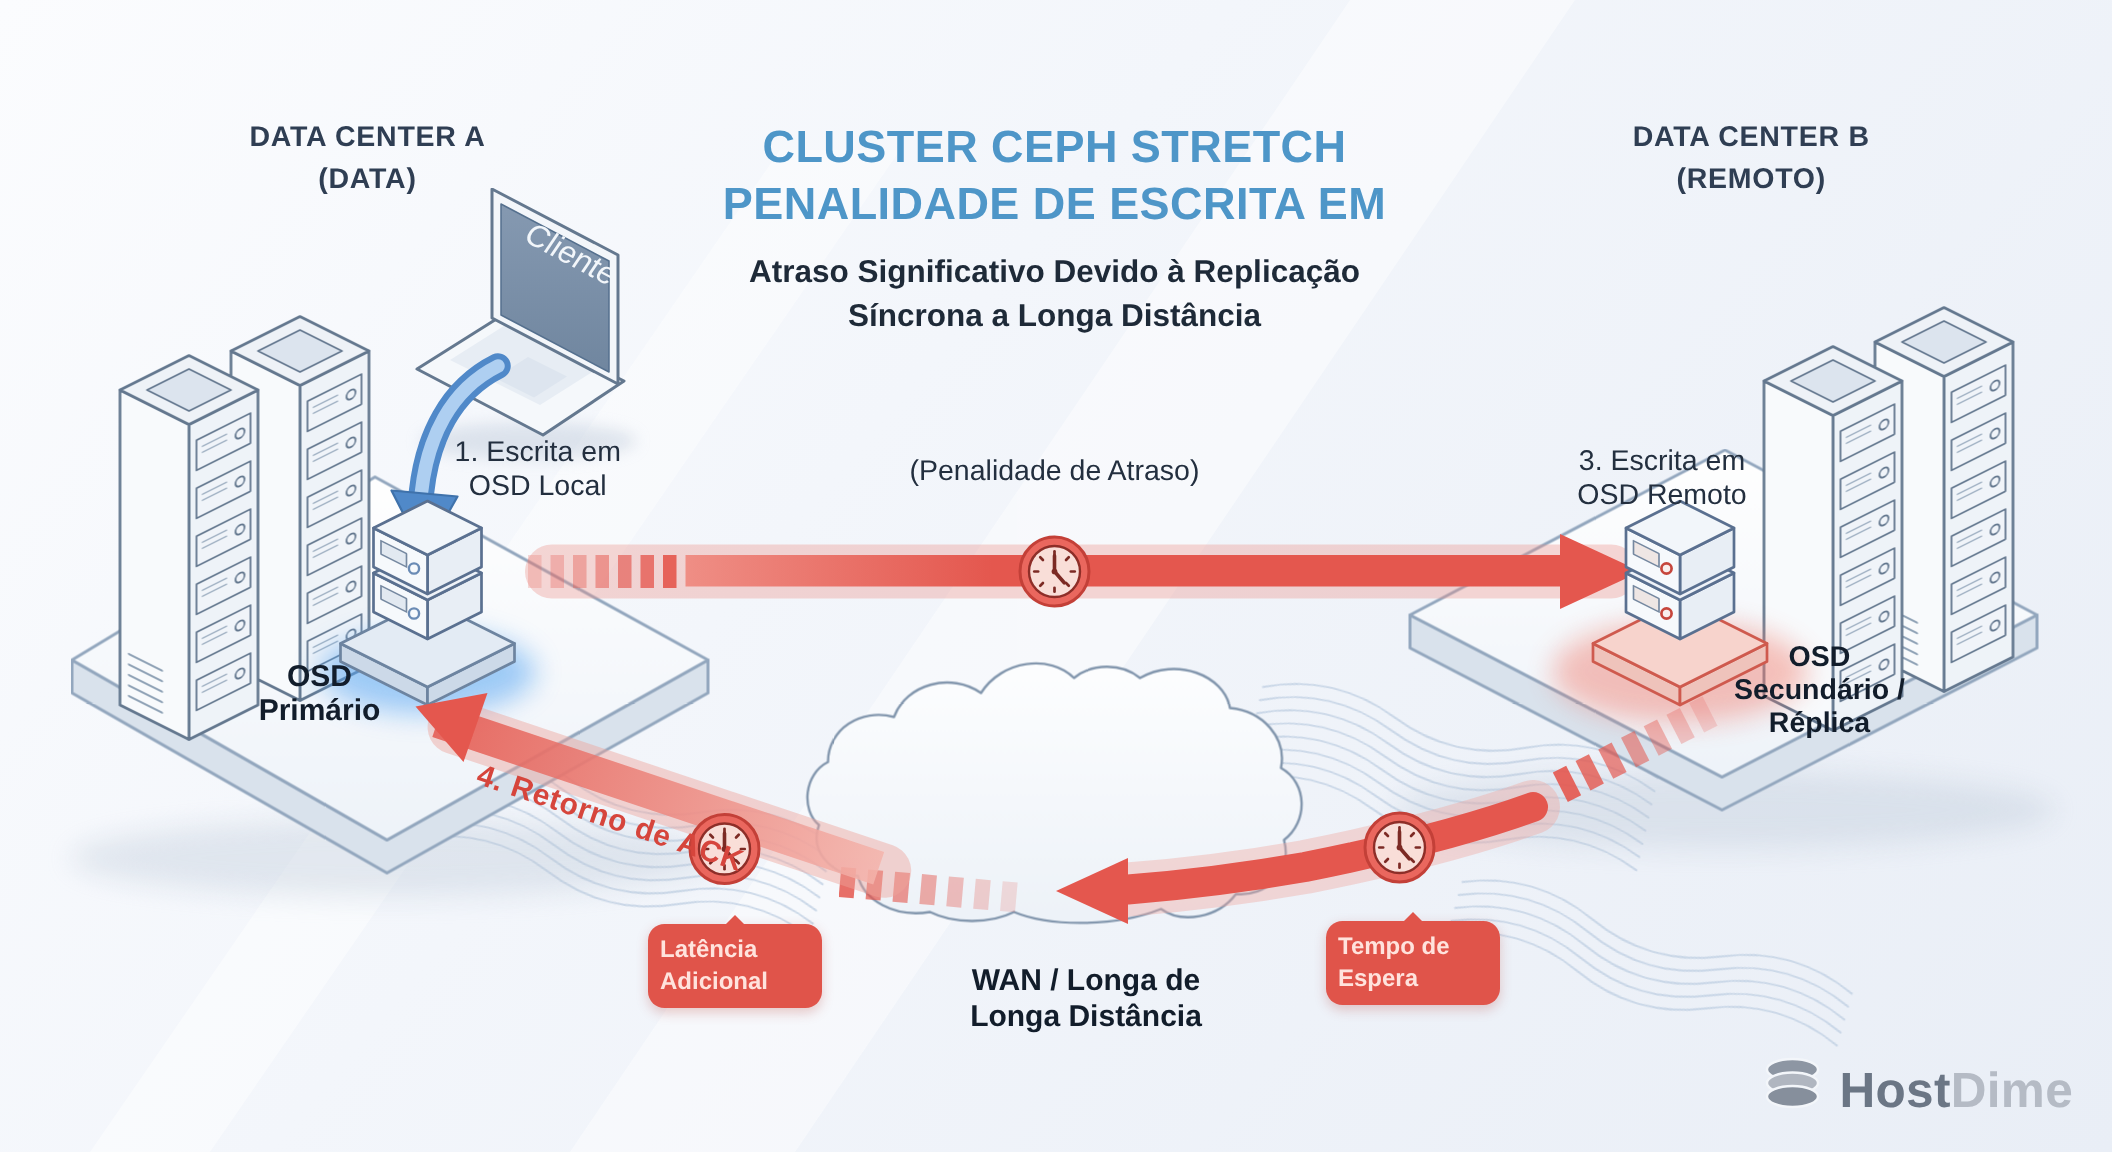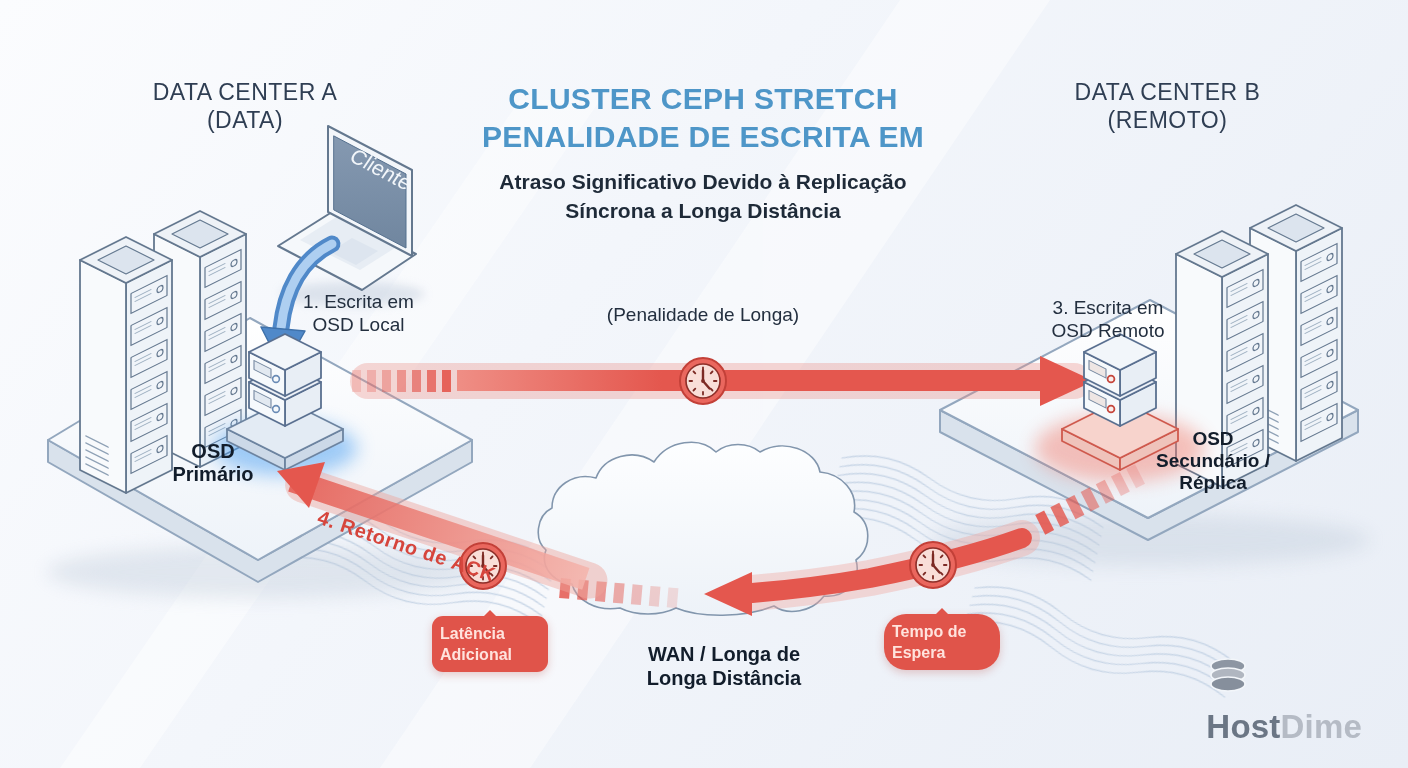--- a/index.html
+++ b/index.html
@@ -5,41 +5,41 @@
   html,body{margin:0;padding:0;background:#ffffff;}
   #stage{
     position:relative;width:1408px;height:768px;overflow:hidden;
     background:linear-gradient(130deg,#fbfcfe 0%,#f3f6fb 40%,#e9eef6 100%);
     font-family:"Liberation Sans",sans-serif;
   }
   #scene{position:absolute;left:0;top:0;}
   svg *{stroke-linejoin:round;stroke-linecap:round;}
   .lbl{position:absolute;text-align:center;color:#232F3F;}
   .lbl div{white-space:nowrap;}
-  .dc{font-size:23px;line-height:28px;font-weight:normal;color:#2F3E53;letter-spacing:.5px;}
+  .dc{font-size:19px;line-height:28px;font-weight:bold;color:#2F3E53;letter-spacing:.5px;}
   .title{font-size:30px;line-height:38px;font-weight:bold;color:#4E96C8;letter-spacing:.3px;}
   .subtitle{font-size:21px;line-height:29px;font-weight:700;color:#1E2A38;}
   .step{font-size:19px;line-height:23px;color:#232F3F;}
   .node{font-weight:bold;color:#121D2B;}
   .badge{
     position:absolute;background:#E0544A;border-radius:11px;color:#FFE3DD;
     font-size:16px;line-height:21px;font-weight:600;text-align:left;
     padding:7px 8px;box-shadow:0 3px 8px rgba(180,60,50,.25);
   }
   .badge::before{
     content:"";position:absolute;top:-14px;left:50%;margin-left:-8px;
     border:8px solid transparent;border-bottom-color:#E0544A;
   }
   .ack-label{
     position:absolute;left:322px;top:506px;font-size:20px;font-weight:bold;
     color:#D6453C;letter-spacing:.6px;transform:rotate(18.5deg);
     transform-origin:left top;white-space:nowrap;
   }
   .brand{
-    position:absolute;right:46px;bottom:22px;display:flex;align-items:flex-start;gap:9px;flex-direction:column;
+    position:absolute;right:26px;bottom:22px;display:flex;align-items:flex-end;gap:9px;
   }
   .brand-text{font-size:33px;font-weight:bold;letter-spacing:.2px;}
   .brand-host{color:#6B7685;}
   .brand-dime{color:#B5BBC5;}
 </style>
 </head>
 <body>
 
 <div id="stage">
 
@@ -405,21 +405,21 @@
   <div>DATA CENTER B</div>
   <div>(REMOTO)</div>
 </div>
 
 <div class="lbl step" style="left:276px;top:290px;width:165px;">
   <div>1. Escrita em</div>
   <div>OSD Local</div>
 </div>
 
 <div class="lbl step" style="left:455px;top:303px;width:496px;">
-  <div>(Penalidade de Longa)</div>
+  <div>(Penalidade de Atraso)</div>
 </div>
 
 <div class="lbl step" style="left:1028px;top:296px;width:160px;">
   <div>3. Escrita em</div>
   <div>OSD Remoto</div>
 </div>
 
 <div class="lbl node" style="left:148px;top:440px;width:130px;font-size:20px;line-height:23px;">
   <div>OSD</div>
   <div>Primário</div>
@@ -436,21 +436,21 @@
   <div>Longa Distância</div>
 </div>
 
 <div class="ack-label">4. Retorno de ACK</div>
 
 <div class="badge" style="left:432px;top:616px;width:100px;">
   <div>Latência</div>
   <div>Adicional</div>
 </div>
 
-<div class="badge" style="left:884px;top:614px;width:100px;border-radius:22px;">
+<div class="badge" style="left:884px;top:614px;width:100px;">
   <div>Tempo de</div>
   <div>Espera</div>
 </div>
 
 <div class="brand">
   <svg width="44" height="46" viewBox="0 0 44 46">
     <ellipse cx="22" cy="13" rx="17" ry="7" fill="#8d96a3" stroke="#f3f6fa" stroke-width="1.6"></ellipse>
     <ellipse cx="22" cy="22" rx="17" ry="7" fill="#b0b6c0" stroke="#f3f6fa" stroke-width="1.6"></ellipse>
     <ellipse cx="22" cy="31" rx="17" ry="7" fill="#868f9c" stroke="#f3f6fa" stroke-width="1.6"></ellipse>
   </svg>

